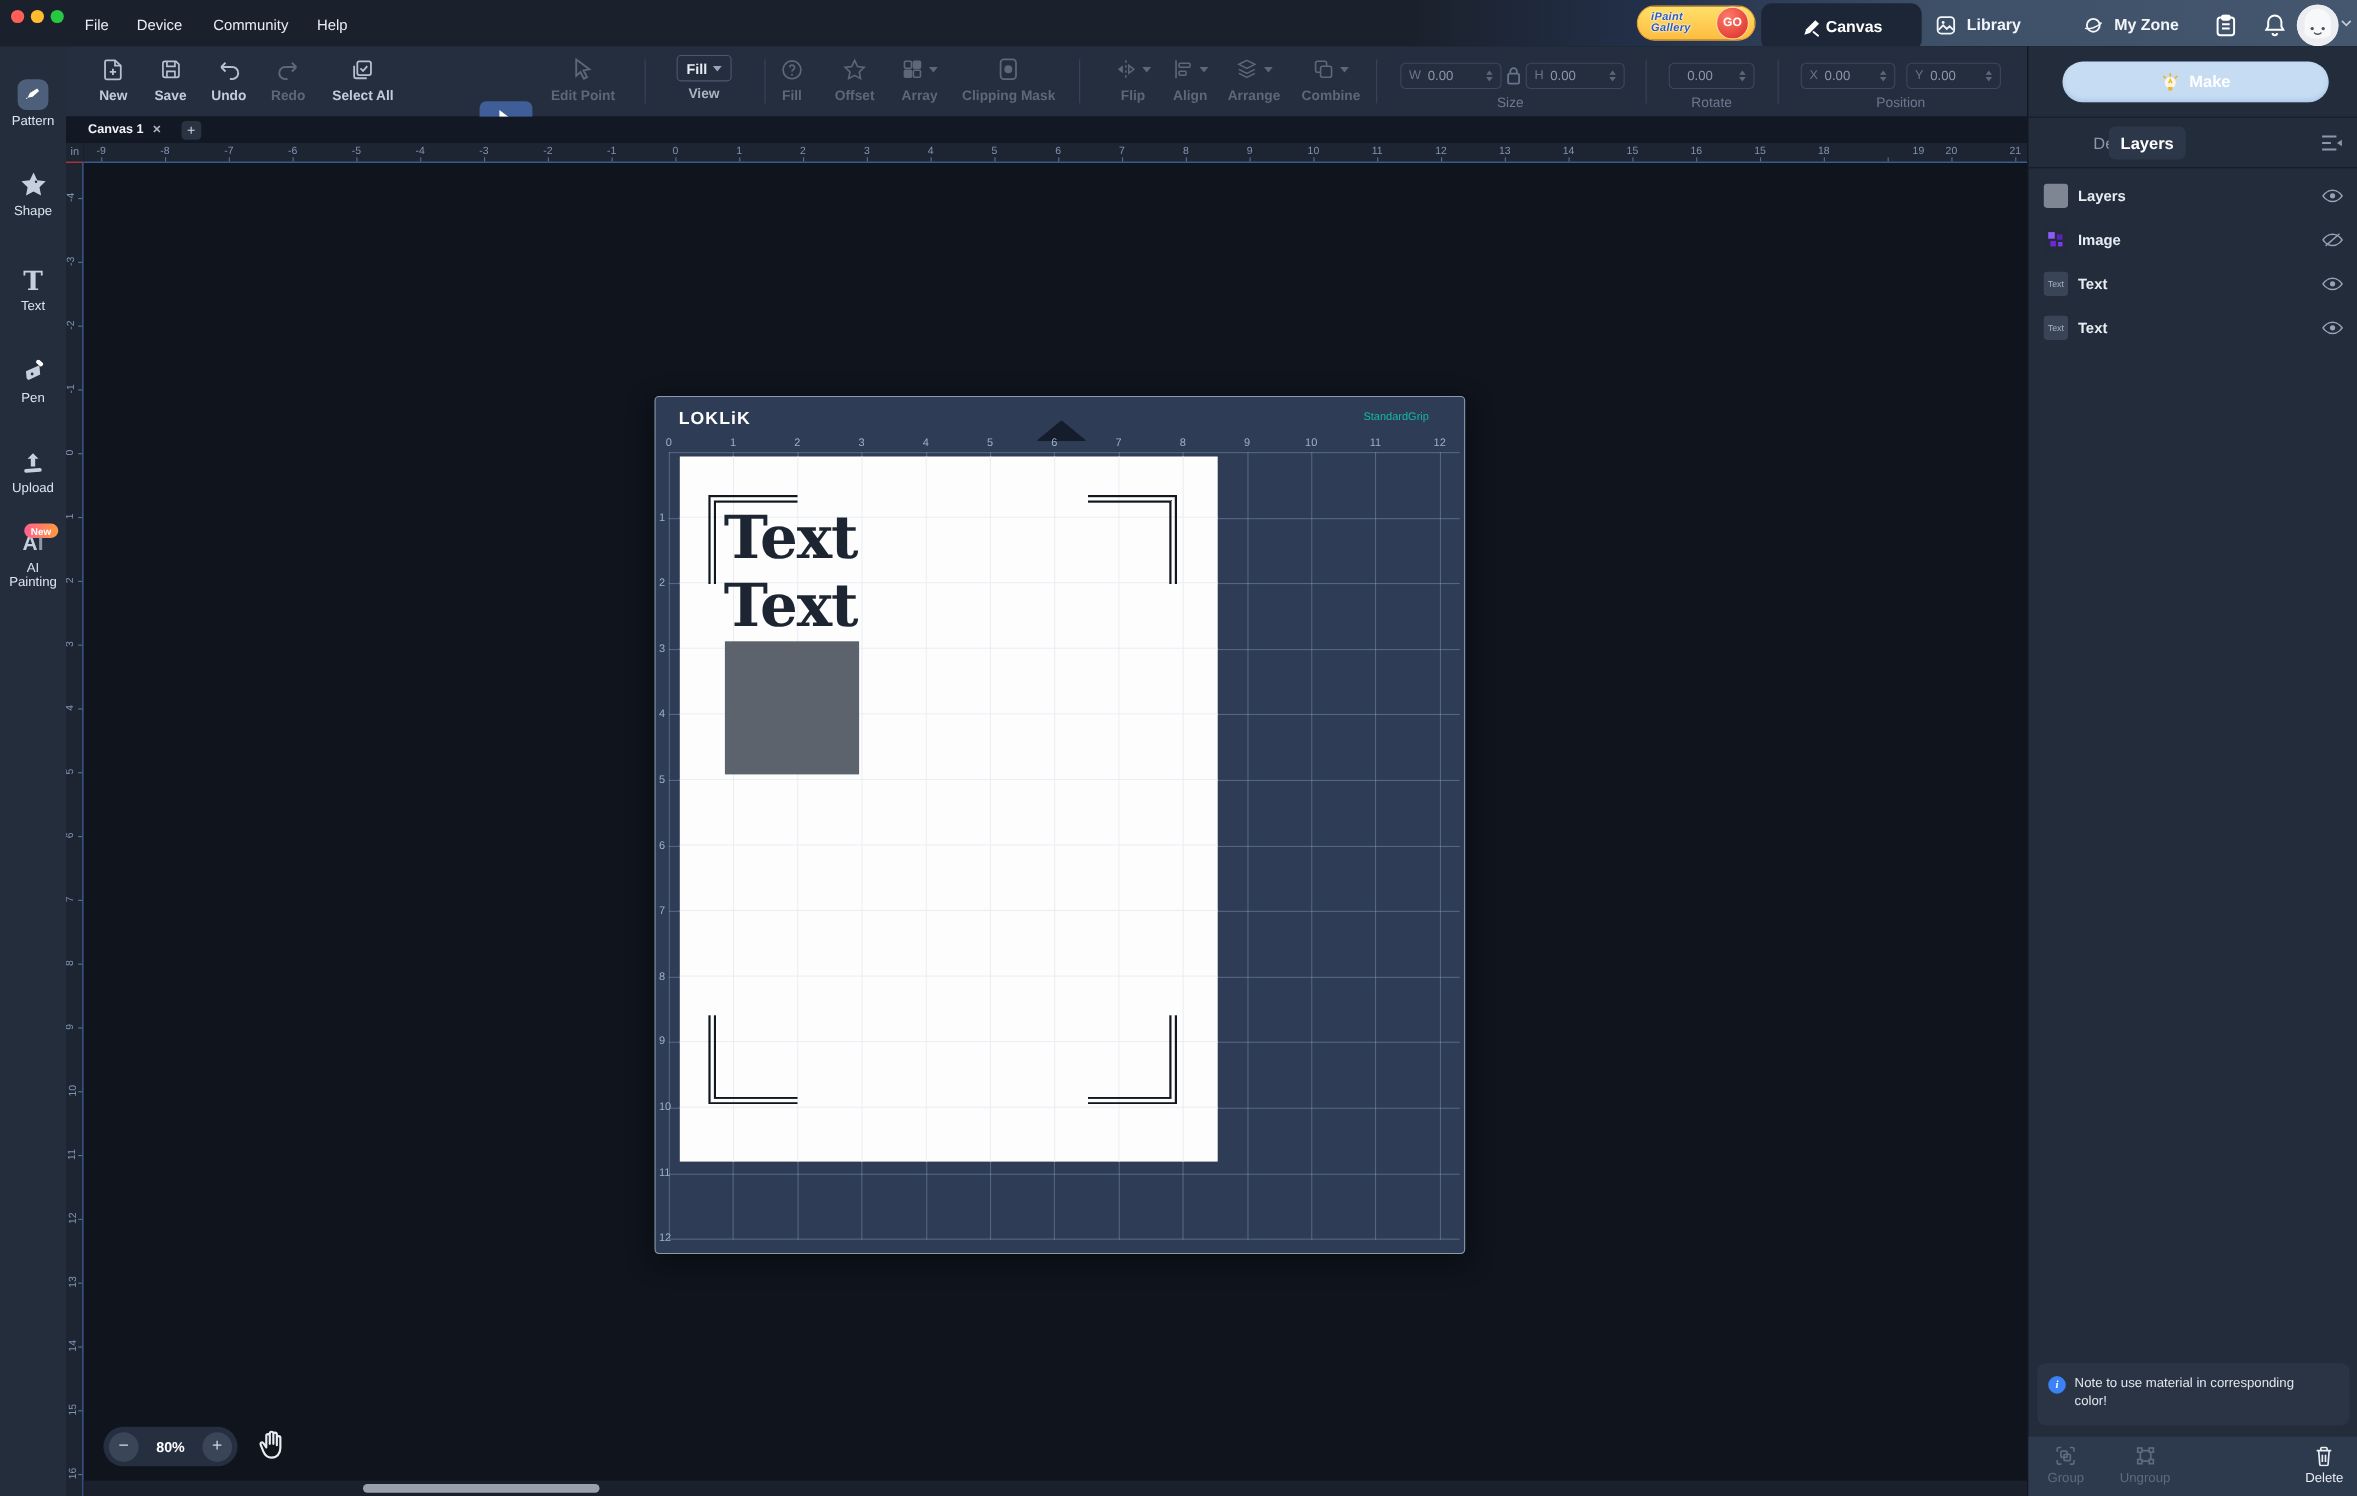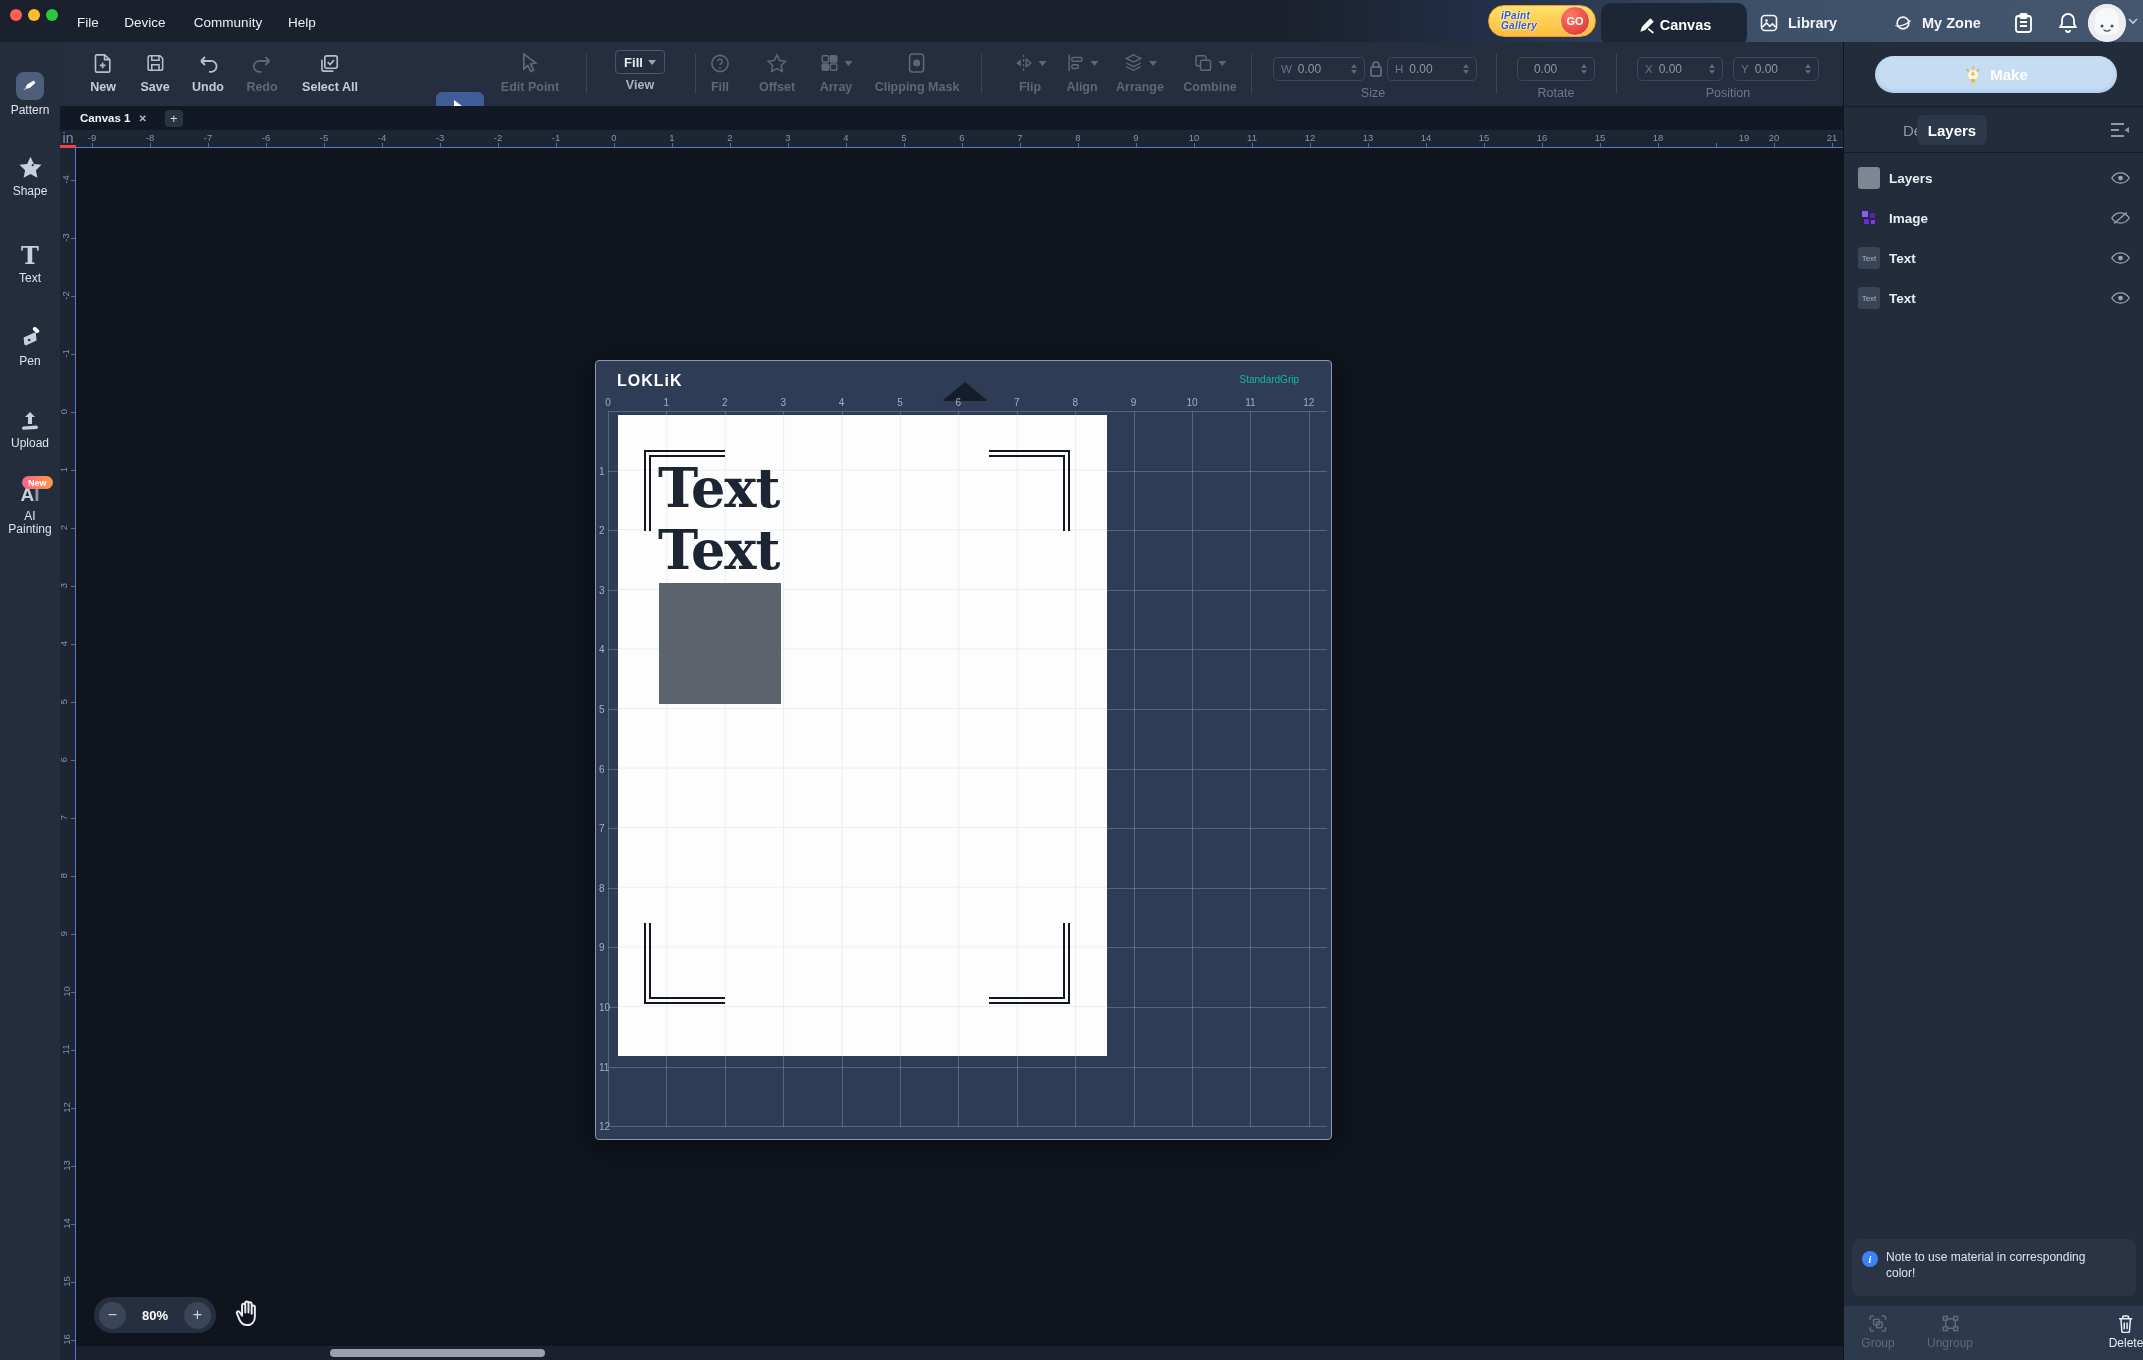--- a/index.html
+++ b/index.html
@@ -49,22 +49,22 @@
   .stepper { display:flex; flex-direction:column; gap:2px; margin-left:auto;}
   .stepper i { width:0;height:0;border-left:3.5px solid transparent;border-right:3.5px solid transparent; display:block;}
   .stepper .up { border-bottom:4px solid #5c6878; } .stepper .dn { border-top:4px solid #5c6878; }
   .grp-lbl { position:absolute; top:44px; transform:translateX(-50%); font-size:12.5px; color:#6c7890; }
 
   
   #tabrow { left:60px; top:106px; width:1783px; height:24px; background:#131924; display:flex; align-items:center; }
   #doc-tab { display:flex; align-items:center; gap:8px; padding:0 10px 0 20px; color:#f0f3f8; font-size:11.5px; font-weight:bold; height:100%;}
   #tab-add { width:18px; height:17px; background:#2a3342; border-radius:4px; color:#cdd5e0; font-size:13px;
      display:flex; align-items:center; justify-content:center; margin-left:8px; }
-  #ruler-corner { left:60px; top:130px; width:16px; height:18px; background:#1d2532; color:#7e93b4; font-size:14px;
-     display:flex; align-items:center; justify-content:center; border-bottom:3px solid #ef4444;}
+  #ruler-corner { left:60px; top:130px; width:16px; height:18px; background:#1d2532; color:#7e93b4; font-size:10px;
+     display:flex; align-items:center; justify-content:center; border-bottom:1px solid #ef4444;}
   #hruler { left:76px; top:130px; width:1767px; height:18px; background:#1d2532; border-bottom:1px solid #4f7fd0; overflow:hidden;}
   #vruler { left:60px; top:148px; width:16px; height:1212px; background:#1d2532; border-right:1px solid #4f7fd0; overflow:hidden;}
   .hnum { position:absolute; top:2px; transform:translateX(-50%); font-size:9.5px; color:#7e93b4; }
   .htick { position:absolute; bottom:0; width:1px; height:4px; background:#5b6d8a; }
   .vnum { position:absolute; left:1px; transform:rotate(-90deg); font-size:9.5px; color:#7e93b4; }
   .vtick { position:absolute; right:0; height:1px; width:4px; background:#5b6d8a; }
 
   
   #workspace { left:76px; top:148px; width:1767px; height:1212px; background:#0f141d; }
   #mat { position:absolute; left:519px; top:212px; width:737px; height:780px; background:#2e3c55;
@@ -116,21 +116,21 @@
   .layer-name { color:#e8edf4; font-size:13.5px; font-weight:bold; }
   .layer-eye { margin-left:auto; color:#97a3b4; display:flex; }
   #note-box { position:absolute; left:8px; top:1197px; width:284px; height:57px; background:#2b3444; border-radius:8px;
      display:flex; align-items:flex-start; padding:10px 10px 0 10px; gap:8px; }
   #note-box .txt { color:#dfe6ee; font-size:12px; line-height:16px; width:232px;}
   #info-ico { width:16px; height:16px; border-radius:50%; background:#3b82f6; color:#fff; font-size:10px; font-weight:bold;
      display:flex; align-items:center; justify-content:center; flex:none; margin-top:2px; font-family:"Liberation Serif",serif; font-style:italic;}
   #rp-footer { position:absolute; left:0; top:1264px; width:300px; height:54px; background:#2d394c; }
   .foot-item { position:absolute; top:8px; display:flex; flex-direction:column; align-items:center; transform:translateX(-50%); color:#5f6a7d; }
   .foot-item .flbl { font-size:12px; margin-top:3px; }
-  .foot-item.enabled { color:#e8edf4;margin-left:13px; }
+  .foot-item.enabled { color:#e8edf4; }
 
   
   #zoom-pill { left:94px; top:1297px; width:122px; height:36px; border-radius:18px; background:#262f3f;
      display:flex; align-items:center; justify-content:space-between; padding:0 5px; }
   .zoom-circ { width:27px; height:27px; border-radius:50%; background:#3a4557; color:#cfd6e0; font-size:16px;
      display:flex; align-items:center; justify-content:center; }
   #zoom-val { color:#fff; font-size:13px; font-weight:bold; }
   #hand-ico { left:232px; top:1299px; color:#e8ecf2; }
   #scroll-strip { left:76px; top:1346px; width:1767px; height:14px; background:#1a202c; }
   #scroll-thumb { position:absolute; left:254px; top:3px; width:215px; height:8px; border-radius:4px; background:#9aa1ad; }

